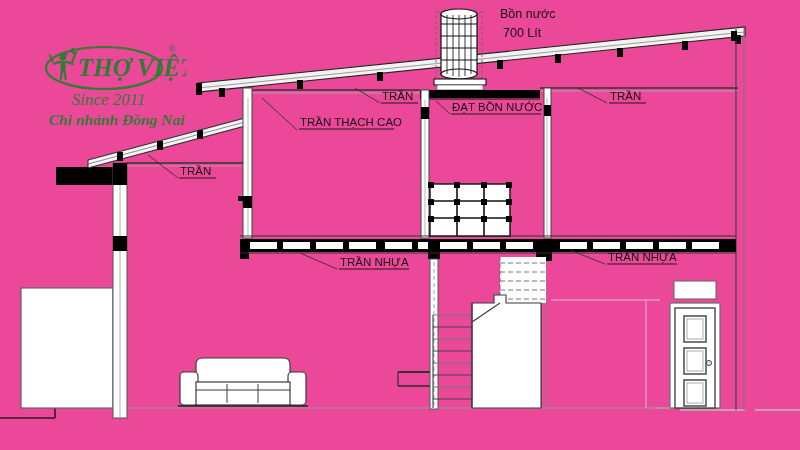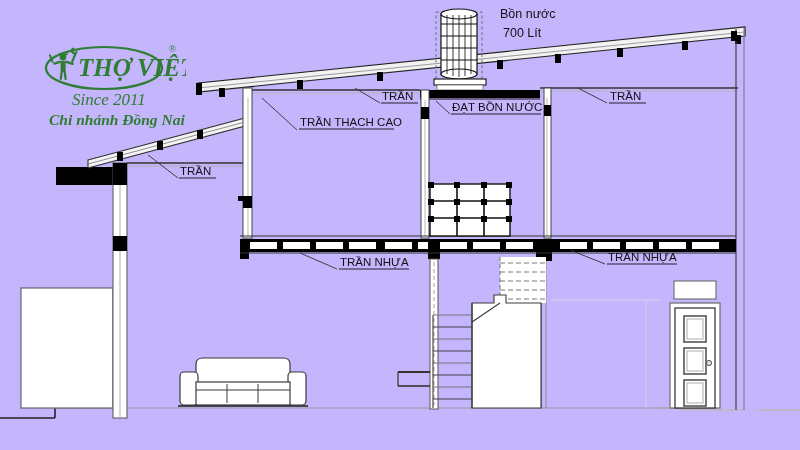--- a/index.html
+++ b/index.html
@@ -1,18 +1,18 @@
 <!DOCTYPE html>
 <html><head>
 <meta charset="utf-8">
 <style>
   html,body{margin:0;padding:0;background:#ffffff;}
   body{width:800px;height:450px;overflow:hidden;
        font-family:"Liberation Sans", sans-serif;}
-  #stage{position:relative;width:800px;height:450px;background:#c4b5fd;}
+  #stage{position:relative;width:800px;height:450px;background:#ec4899;}
   #draw{position:absolute;left:0;top:0;}
   .logo-wrap{position:absolute;left:36px;top:42px;width:150px;height:96px;}
   .logo-svg{display:block;}
 </style>
 </head>
 <body>
 
 <div id="stage">
 
   <svg id="draw" width="800" height="450" viewBox="0 0 800 450">

